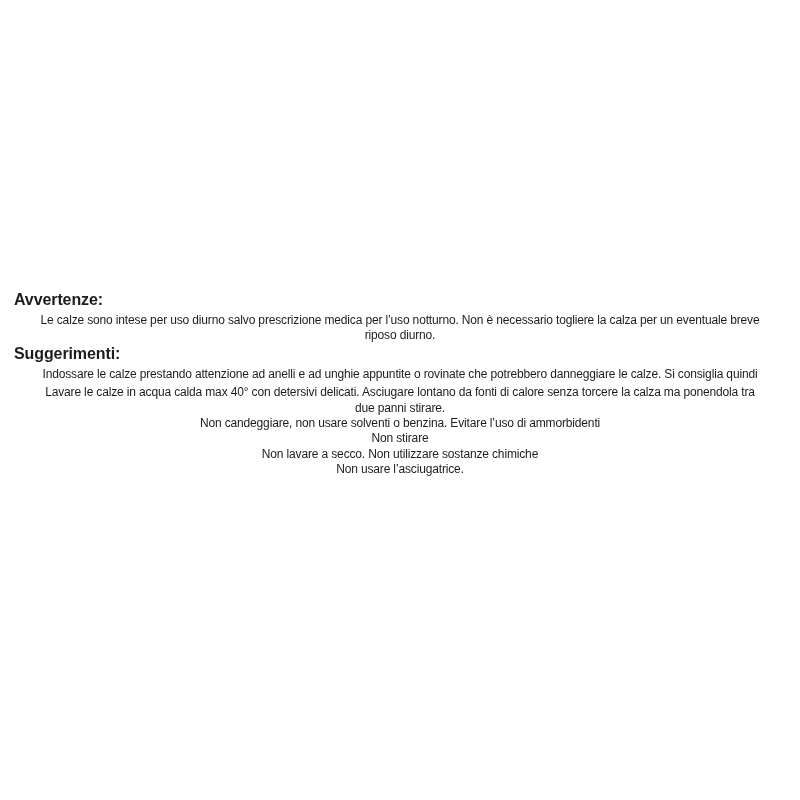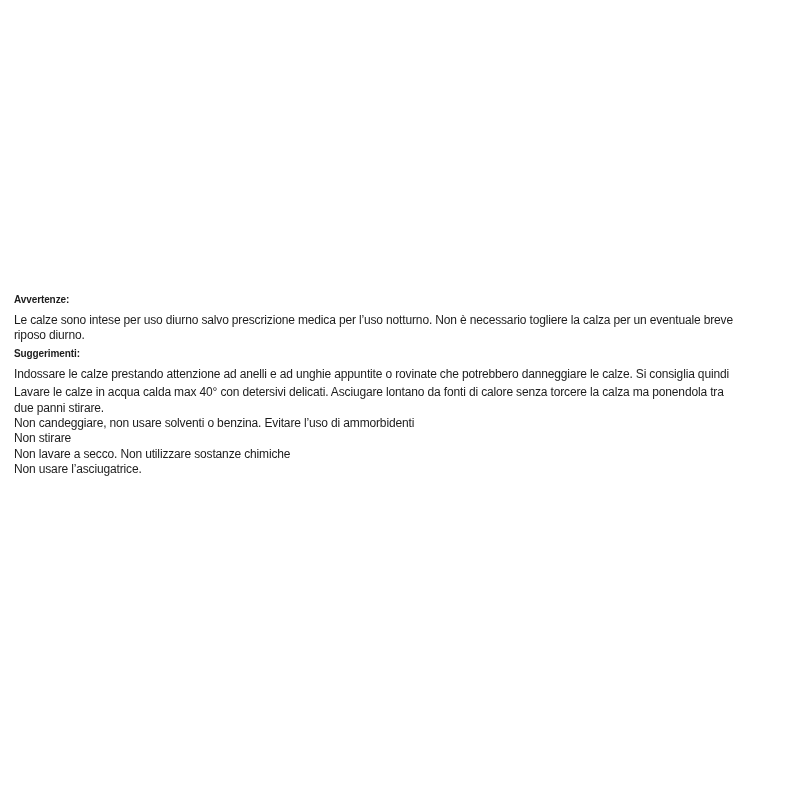--- a/index.html
+++ b/index.html
@@ -16,29 +16,29 @@
     position: relative;
   }
   .doc {
     position: absolute;
     left: 14px;
     top: 292px;
     width: 772px;
   }
   .section { margin: 0; }
   .section-heading {
-    font-size: 10px;
+    font-size: 16px;
     font-weight: 700;
     line-height: 15.5px;
     letter-spacing: -0.1px;
     margin: 3px 0 5px 0;
     white-space: nowrap;
   }
   .section:first-child .section-heading { margin-top: 0; }
-  .section-lines { margin: 0 0 3px 0; }
+  .section-lines { margin: 0 0 3px 0; text-align: center; }
   .section-line {
     font-size: 12px;
     font-weight: 400;
     line-height: 15.4px;
     letter-spacing: -0.15px;
     white-space: nowrap;
   }
 </style>
 </head>
 <body>

